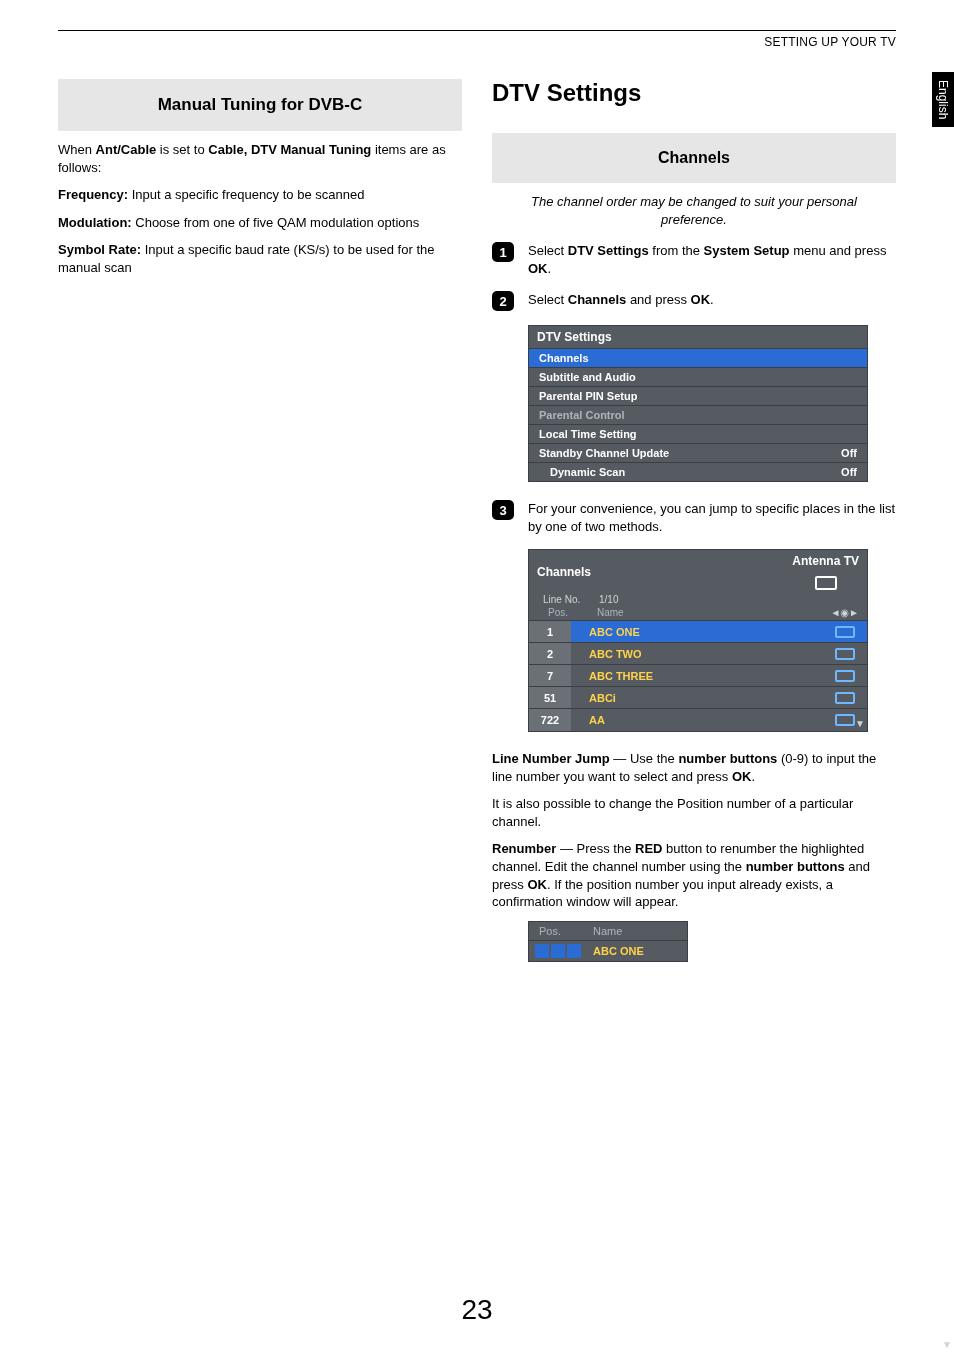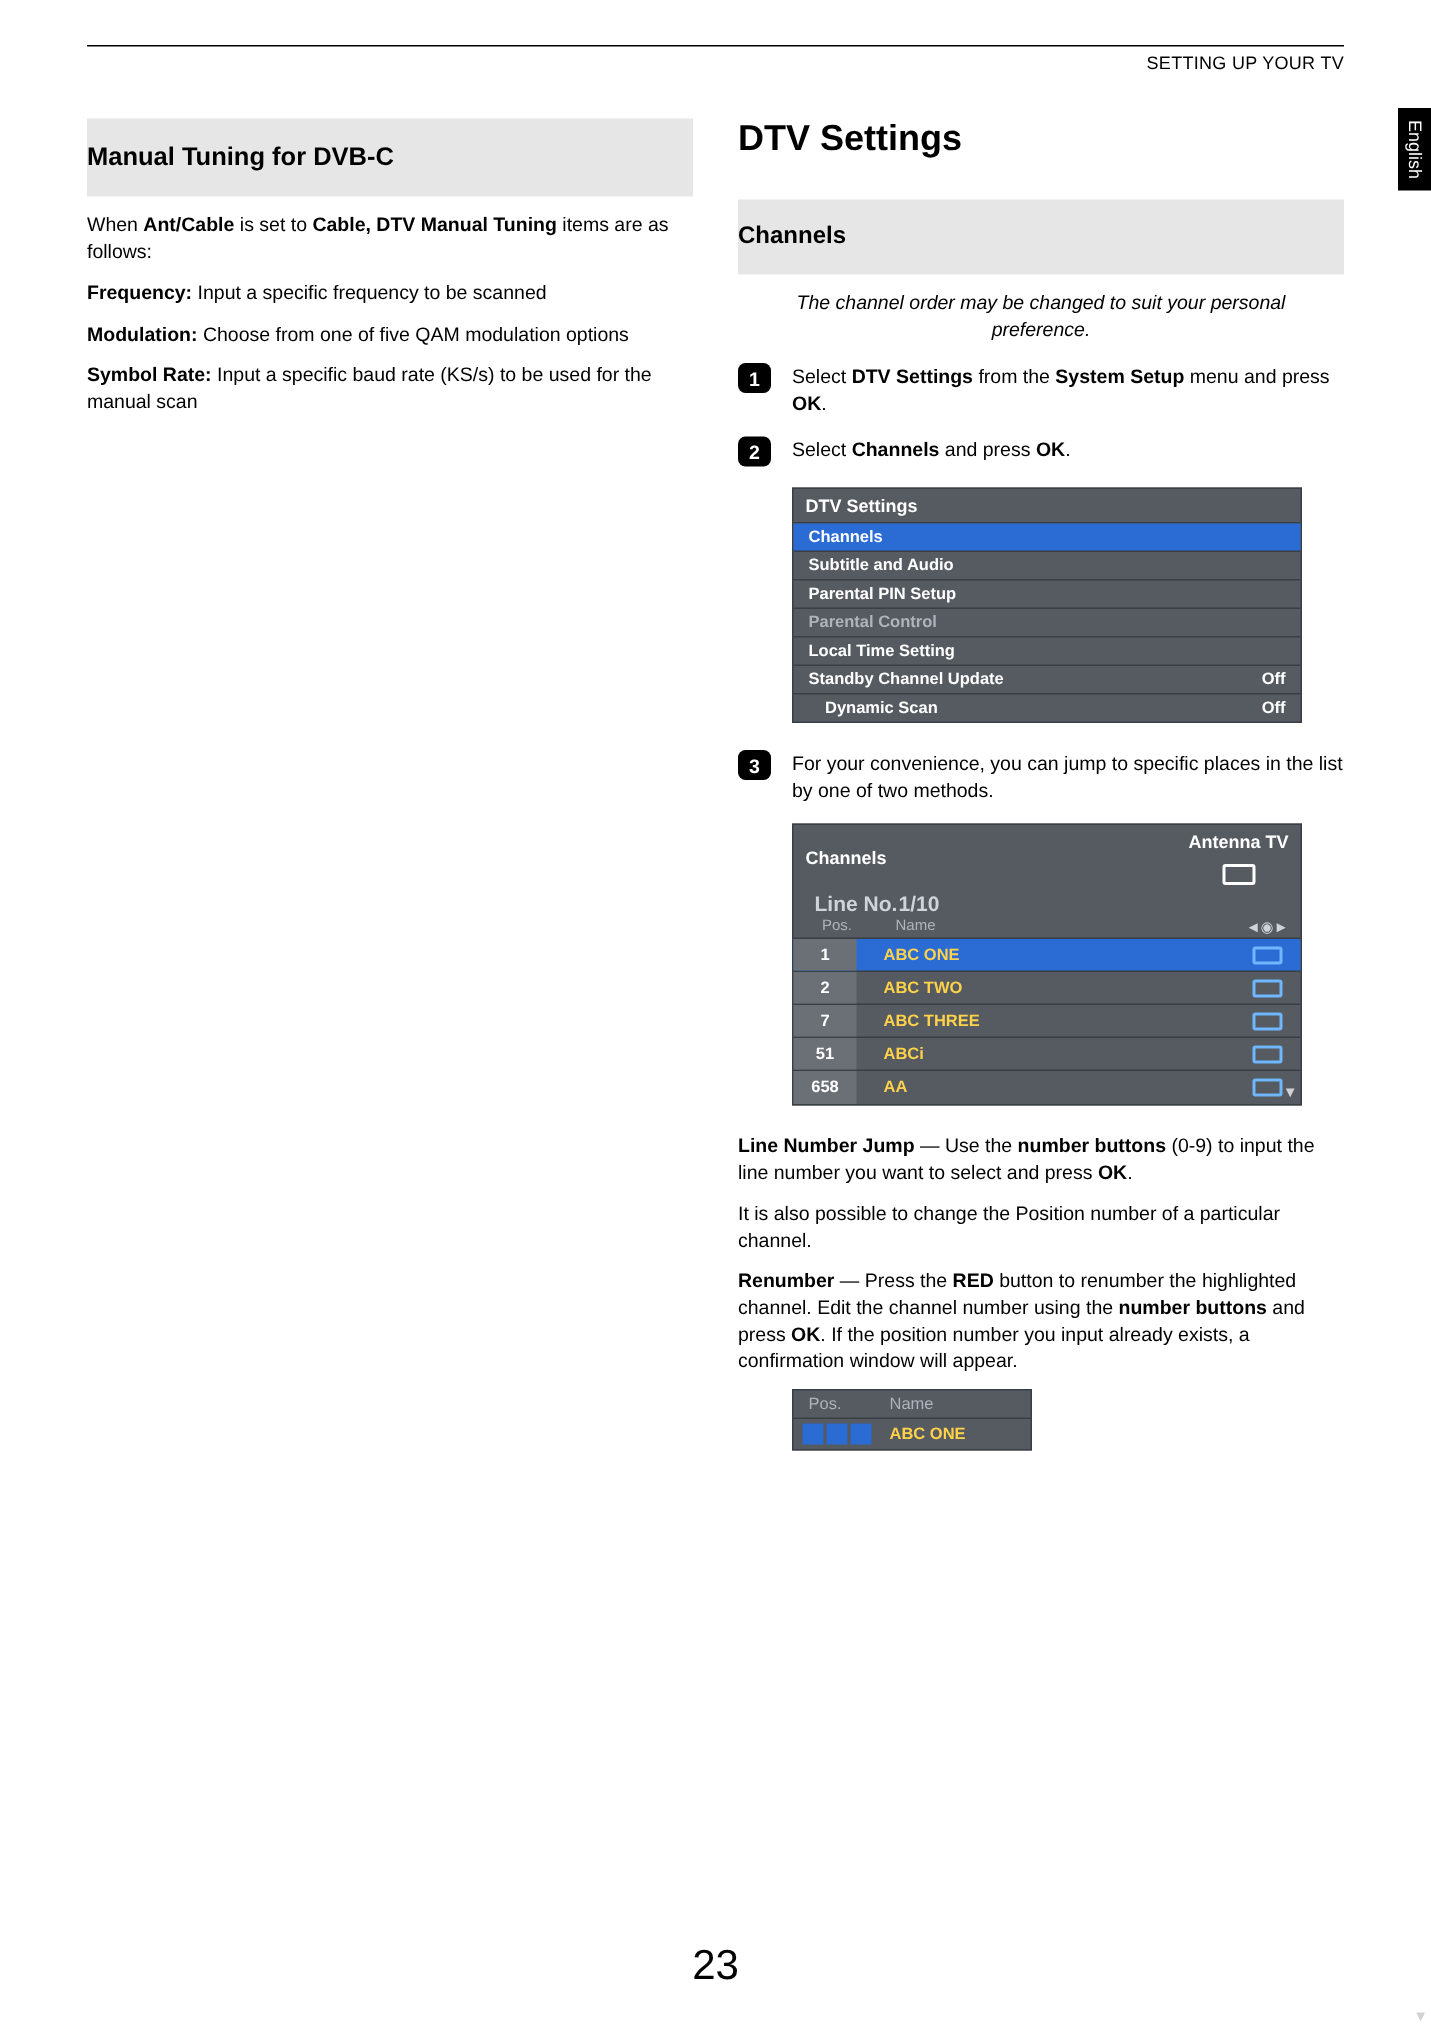--- a/index.html
+++ b/index.html
@@ -23,21 +23,21 @@
     color: #fff;
     writing-mode: vertical-rl;
     text-orientation: mixed;
     font-size: 12px;
     padding: 8px 4px;
   }
   .cols { display: flex; gap: 30px; }
   .col { flex: 1; min-width: 0; }
   .section-head {
     background: #e6e6e6;
-    text-align: left;
+    text-align: center;
     font-weight: bold;
     font-size: 17px;
     padding: 16px 0;
     margin-bottom: 10px;
   }
   .section-head.sub { font-size: 16px; }
   .h1 {
     font-size: 24px;
     font-weight: bold;
     margin-bottom: 26px;
@@ -79,21 +79,21 @@
   .osd .row .val { font-weight: bold; }
   
   .osd2 {
     background: #555b61; color: #fff;
     font-family: Arial, sans-serif; font-size: 11px;
     margin: 6px 0 18px 36px; width: 340px;
     border: 1px solid #3a3f44;
     position: relative;
   }
   .osd2 .t1 { display:flex; justify-content:space-between; align-items:center; padding:4px 8px; font-weight:bold; font-size:12px; }
-  .osd2 .t2 { display:flex; padding:0 8px 2px 14px; font-size:14px; color:#d0d4d8; font-weight:bold; }
+  .osd2 .t2 { display:flex; padding:0 8px 2px 14px; font-size:10px; color:#d0d4d8; font-weight:normal; }
   .osd2 .t2 .c1 { width:56px; }
   .osd2 .hdr { display:flex; padding:0 8px 2px 8px; font-size:10px; color:#aeb4ba; border-bottom:1px solid #3a3f44; position:relative; }
   .osd2 .hdr .c-pos { width:42px; text-align:center; }
   .osd2 .hdr .c-name { flex:1; padding-left:18px; }
   .osd2 .arrows { position:absolute; right:8px; top:0; font-size:10px; color:#cfd3d7; }
   .osd2 .crow { display:flex; align-items:center; padding:0; border-bottom:1px solid #3a3f44; height:22px; }
   .osd2 .crow:last-child { border-bottom:none; }
   .osd2 .crow .pos { width:42px; text-align:center; font-weight:bold; background:#6a7076; height:100%; display:flex; align-items:center; justify-content:center; }
   .osd2 .crow.sel .pos, .osd2 .crow.sel { }
   .osd2 .crow.sel { background:#2a6bd4; }
@@ -246,21 +246,21 @@
             </span>
           </div>
           <div class="crow">
             <span class="pos">51</span>
             <span class="nm">ABCi</span>
             <span class="ico">
               <span class="tv-ico"></span>
             </span>
           </div>
           <div class="crow">
-            <span class="pos">658</span>
+            <span class="pos">722</span>
             <span class="nm">AA</span>
             <span class="ico">
               <span class="tv-ico"></span>
             </span>
           </div>
         </div>
       <span class="arrow-dn">▼</span>
     </div>
 
     <p>

